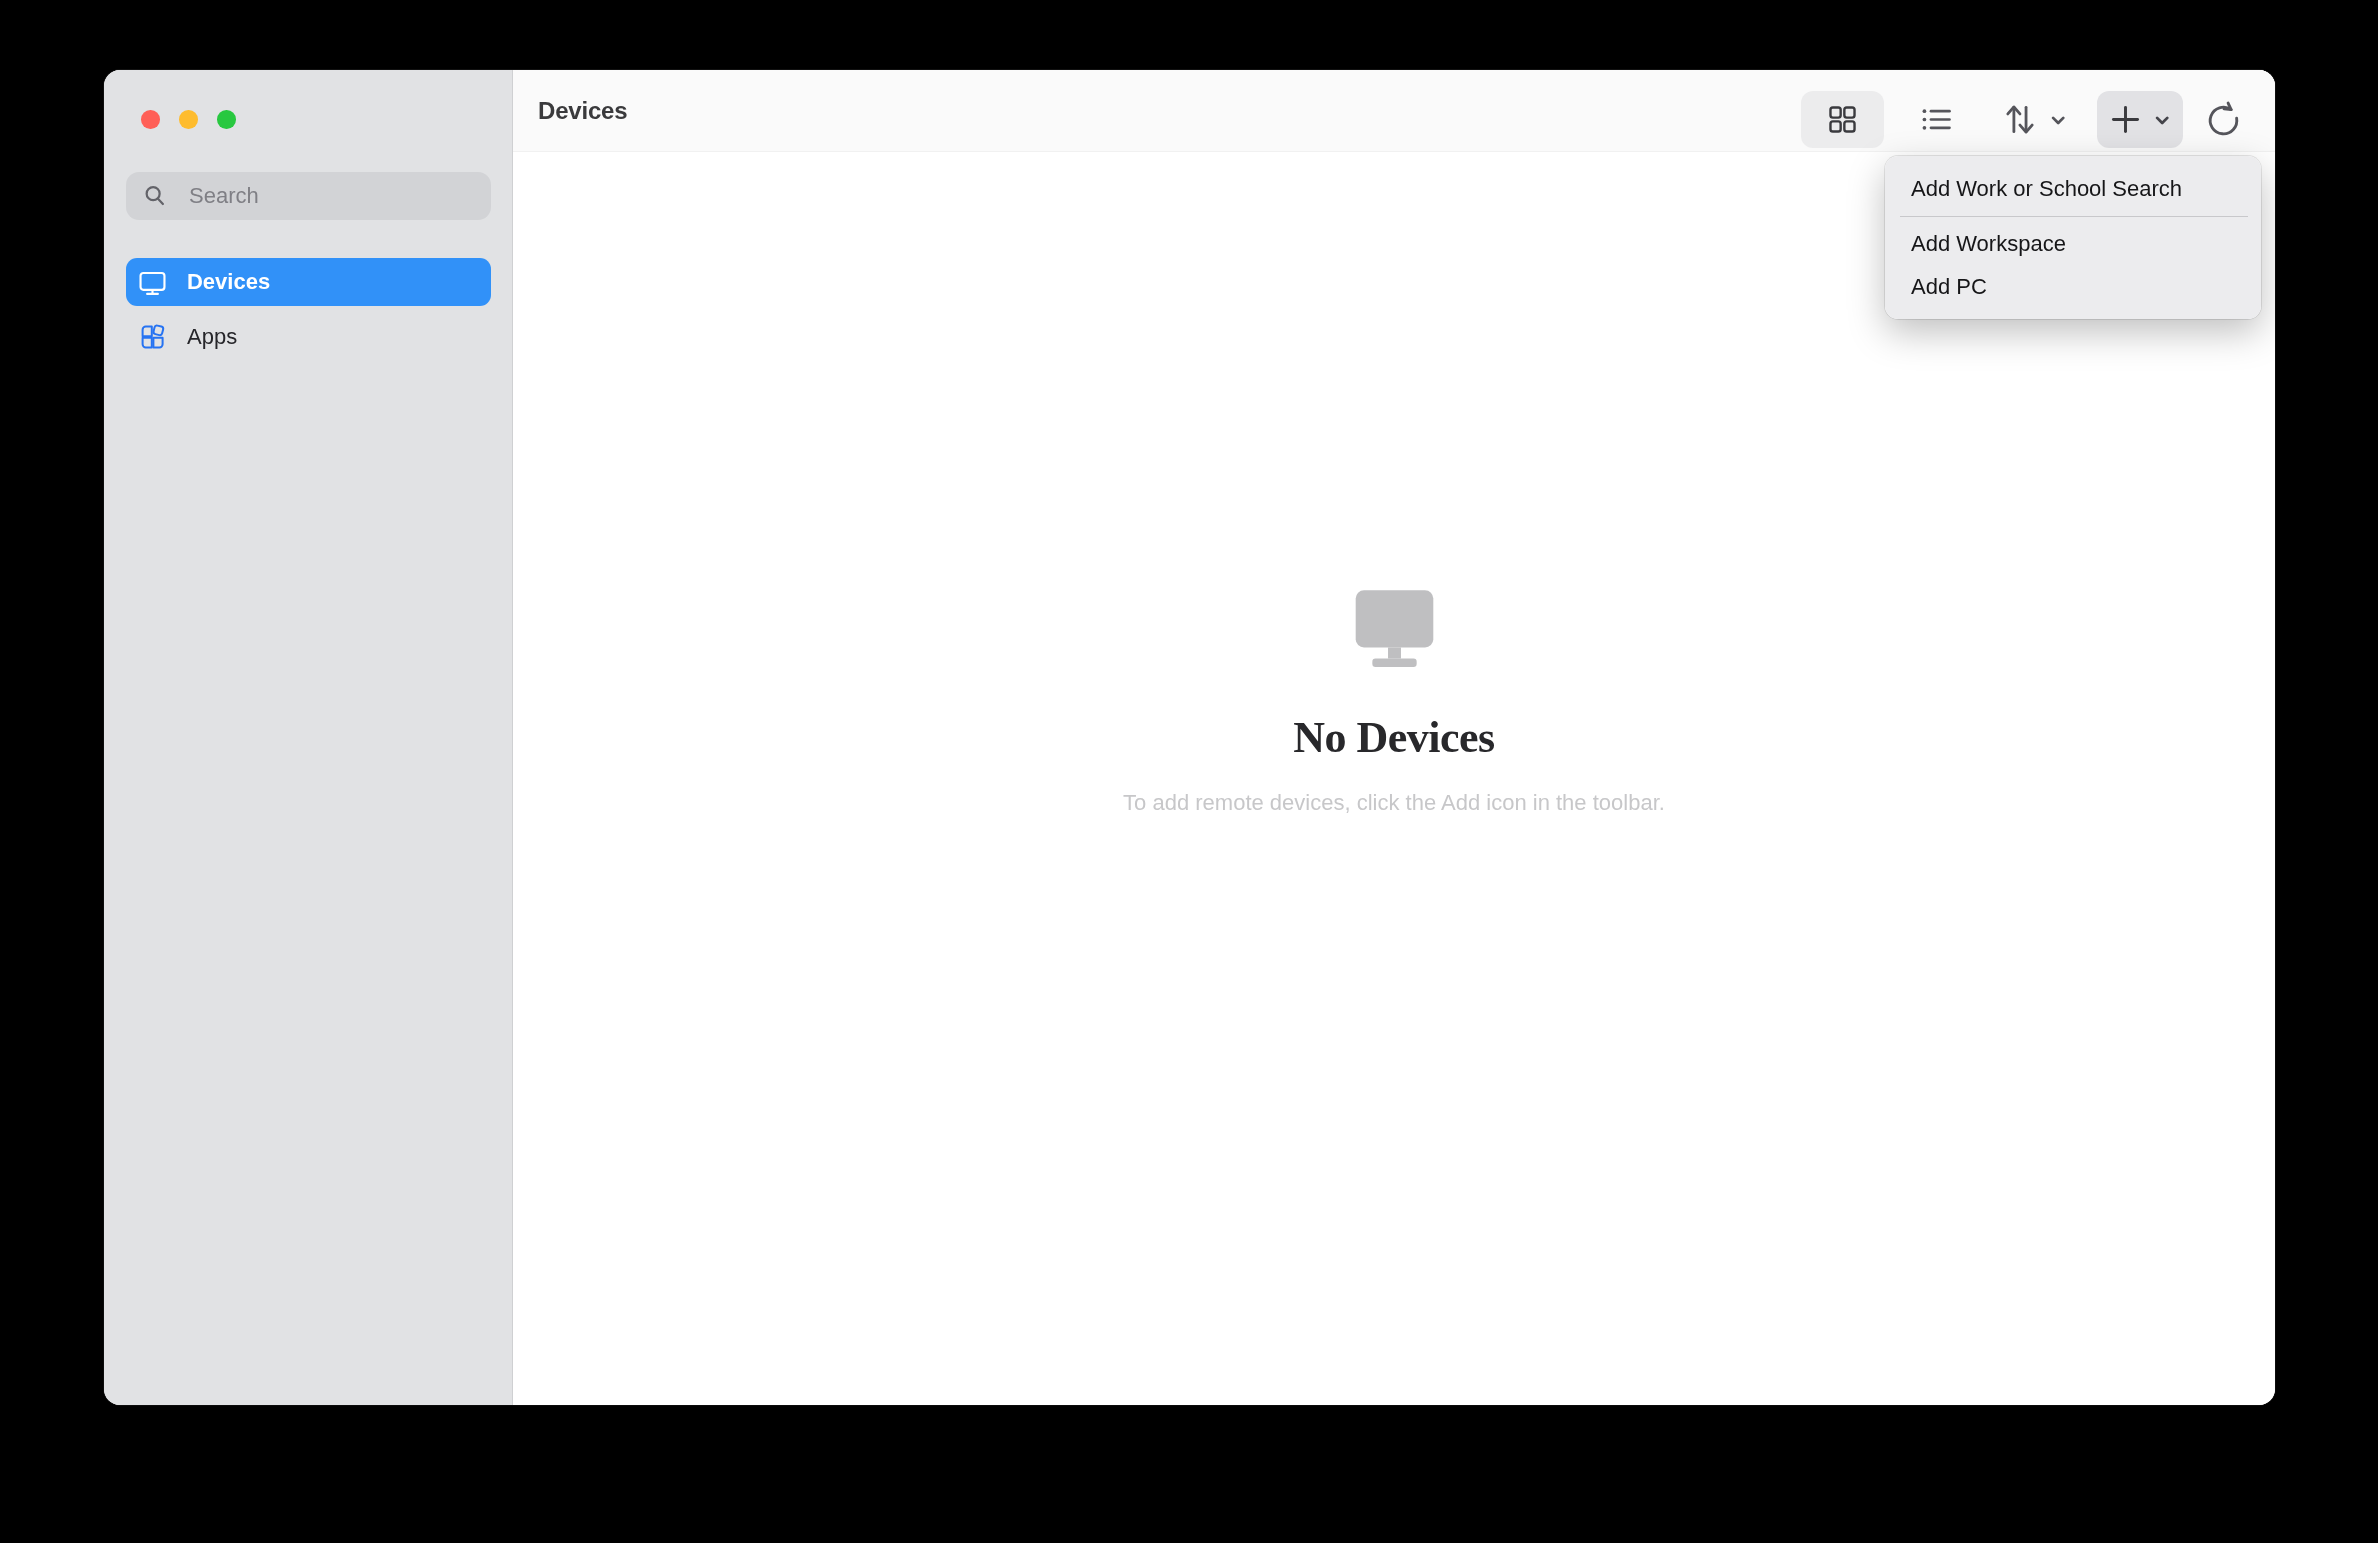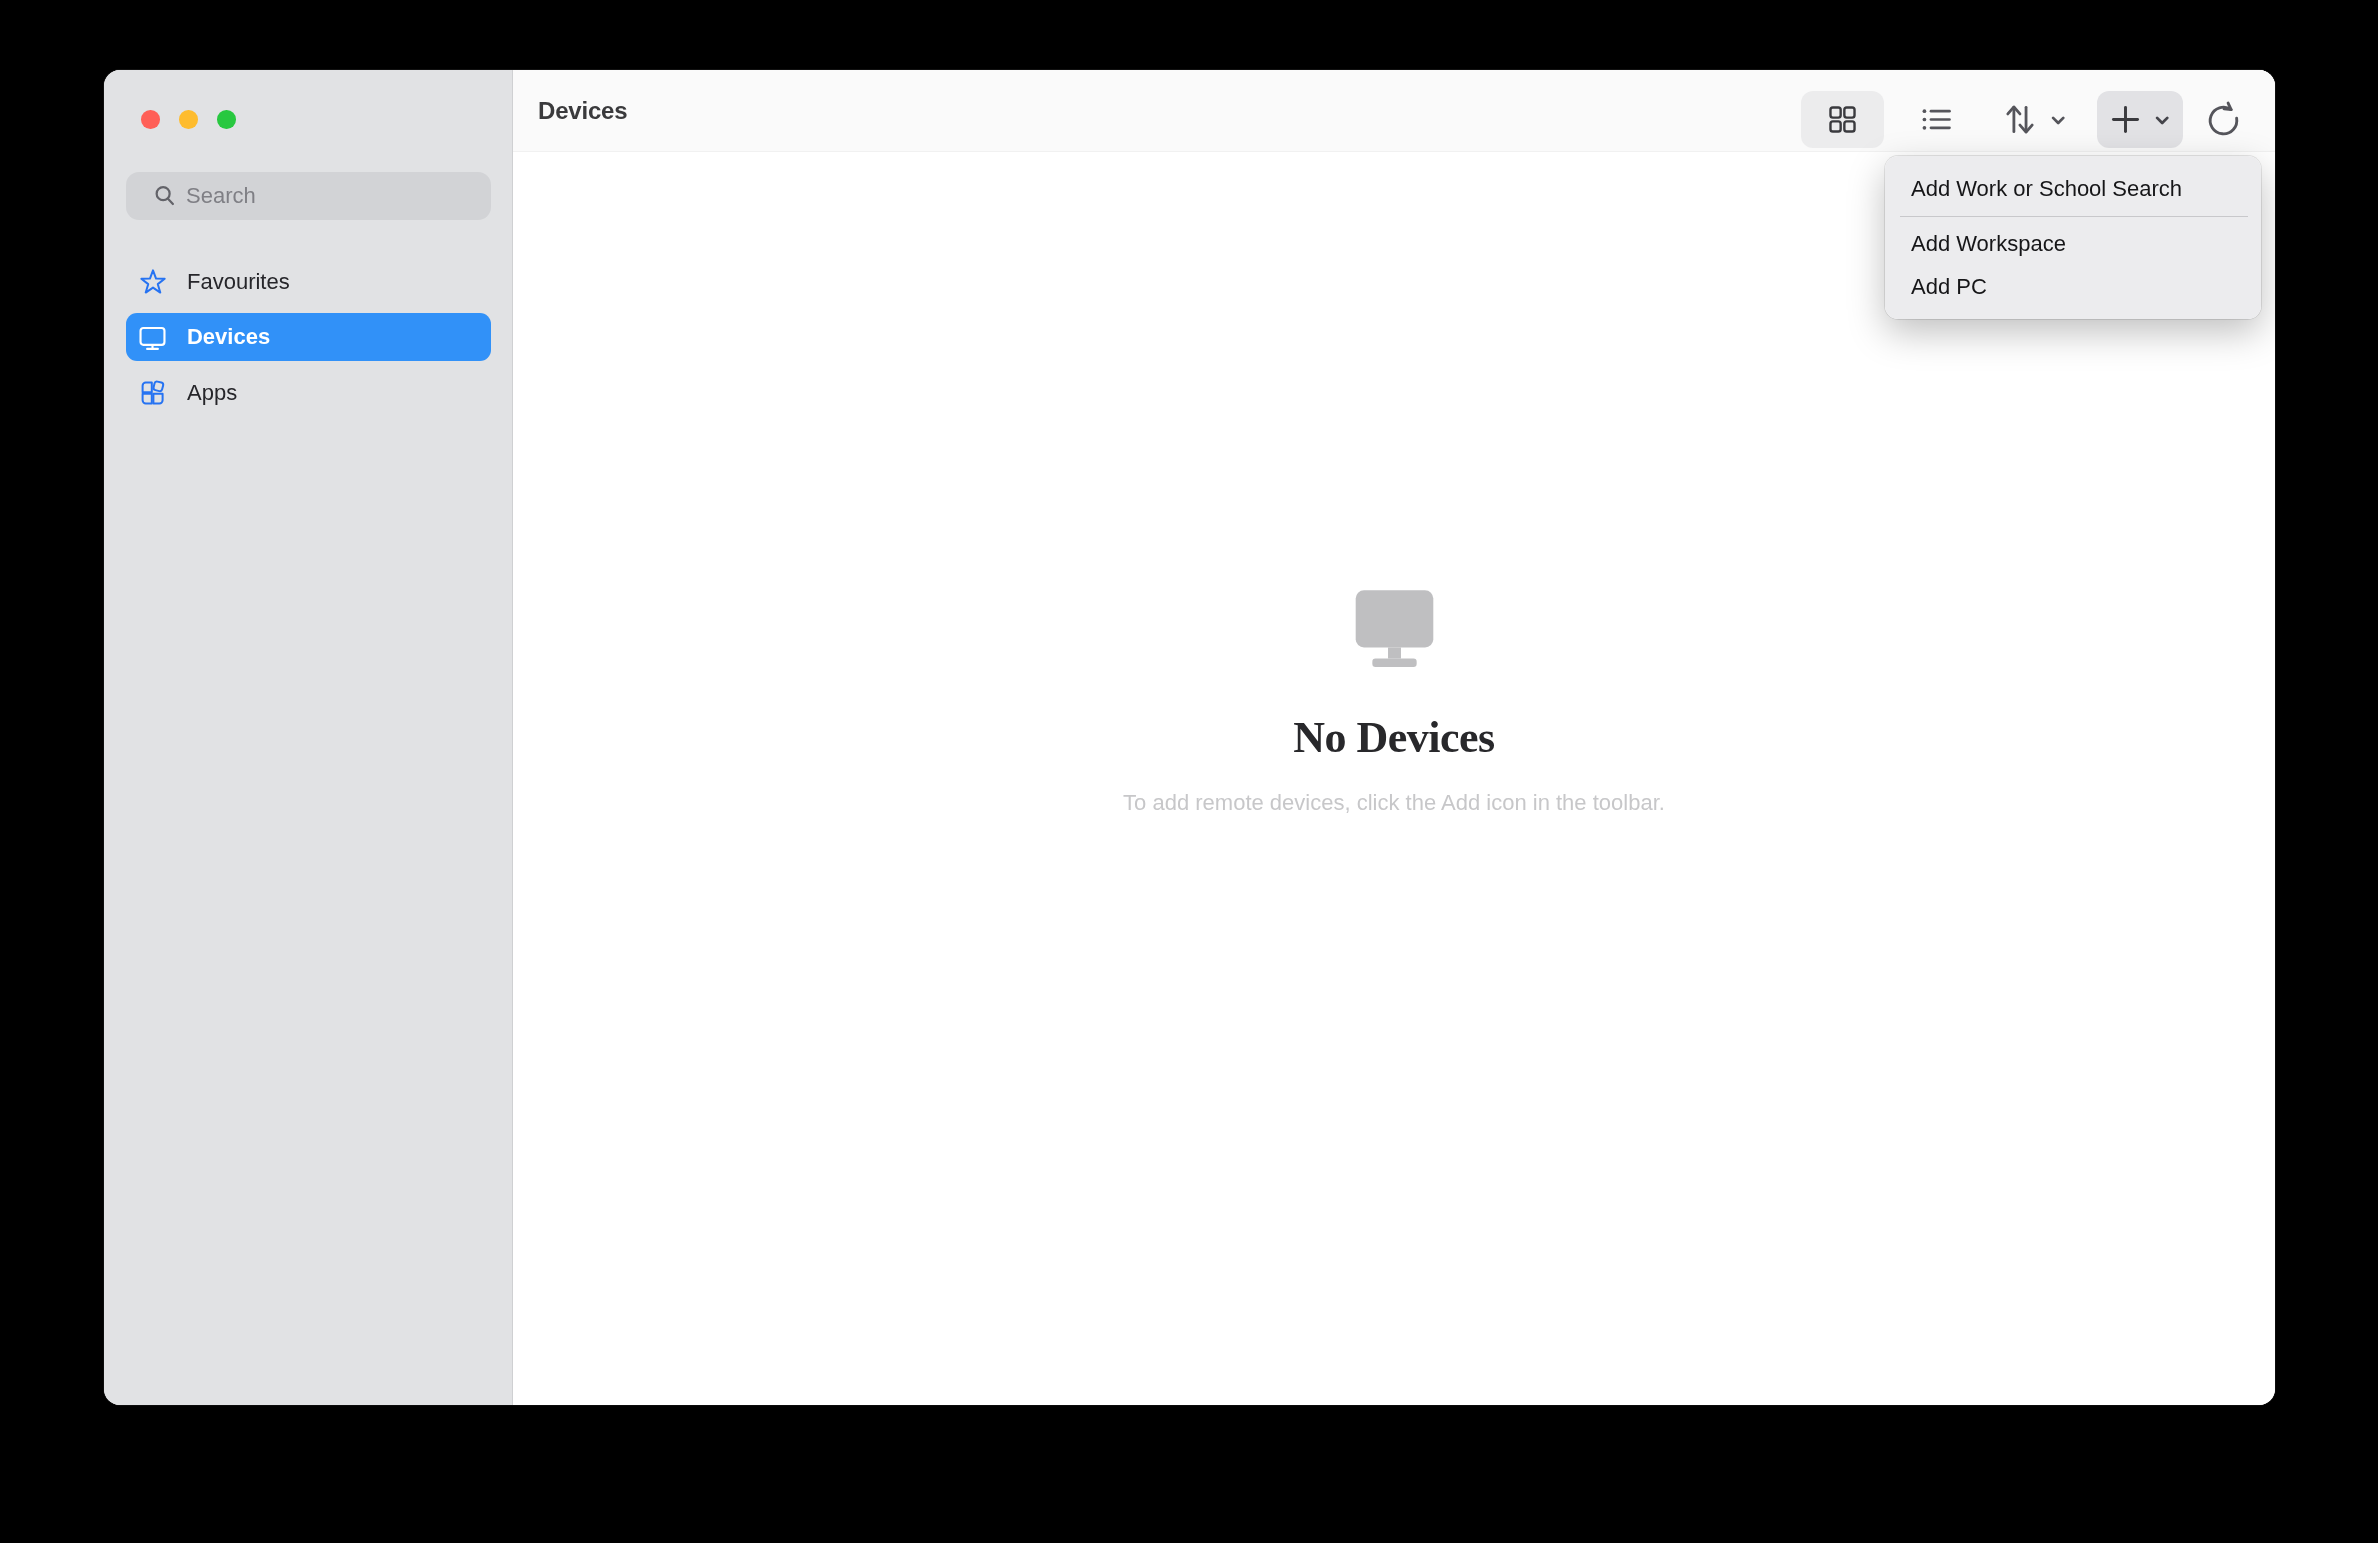--- a/index.html
+++ b/index.html
@@ -33,22 +33,22 @@
   .tl-close   { background: #FF5F57; }
   .tl-minimize{ background: #FEBC2E; }
   .tl-zoom    { background: #28C840; }
 
   .search-field {
     position: absolute; left: 22px; top: 102px;
     width: 365px; height: 48px;
     background: #D2D3D6;
     border-radius: 13px;
     display: flex; align-items: center;
-    padding: 0 26px;
-    gap: 8px;
+    padding: 0 16px;
+    gap: 21px;
   }
   .search-field input {
     border: none; outline: none; background: transparent;
     font-family: inherit;
     font-size: 22px; color: #3c3c3e; width: 100%;
   }
   .search-field input::placeholder { color: #7F7F85; opacity: 1; }
 
   .nav { position: absolute; left: 22px; top: 188px; width: 365px; }
   .nav-item {
@@ -144,28 +144,20 @@
         <svg width="26" height="26" viewBox="0 0 28 28" fill="none">
           <circle cx="12" cy="11.5" r="7" stroke="#636369" stroke-width="2.4"></circle>
           <line x1="17.2" y1="17" x2="22.5" y2="22.6" stroke="#636369" stroke-width="2.4" stroke-linecap="round"></line>
         </svg>
       </span>
       <input type="text" placeholder="Search" style="">
     </div>
 
     <div class="nav">
 
-      <div class="nav-item">
-        <span class="nav-icon">
-          <svg width="32" height="32" viewBox="0 0 40 40" fill="none">
-            <path d="M20 5.5 L23.8 15.7 L34.6 16 L26 22.7 L29.1 33.2 L20 27 L10.9 33.2 L14 22.7 L5.4 16 L16.2 15.7 Z" stroke="#2673F2" stroke-width="2.5" stroke-linejoin="round"></path>
-          </svg>
-        </span>
-        <span>Favourites</span>
-      </div>
 
       <div class="nav-item selected">
         <span class="nav-icon">
           <svg width="33" height="33" viewBox="0 0 40 40" fill="none">
             <rect x="5.5" y="8.5" width="29" height="20.5" rx="3.4" stroke="#FFFFFF" stroke-width="2.6"></rect>
             <line x1="20" y1="29" x2="20" y2="33.4" stroke="#FFFFFF" stroke-width="2.6"></line>
             <line x1="13.5" y1="33.8" x2="26.5" y2="33.8" stroke="#FFFFFF" stroke-width="2.6" stroke-linecap="round"></line>
           </svg>
         </span>
         <span>Devices</span>

